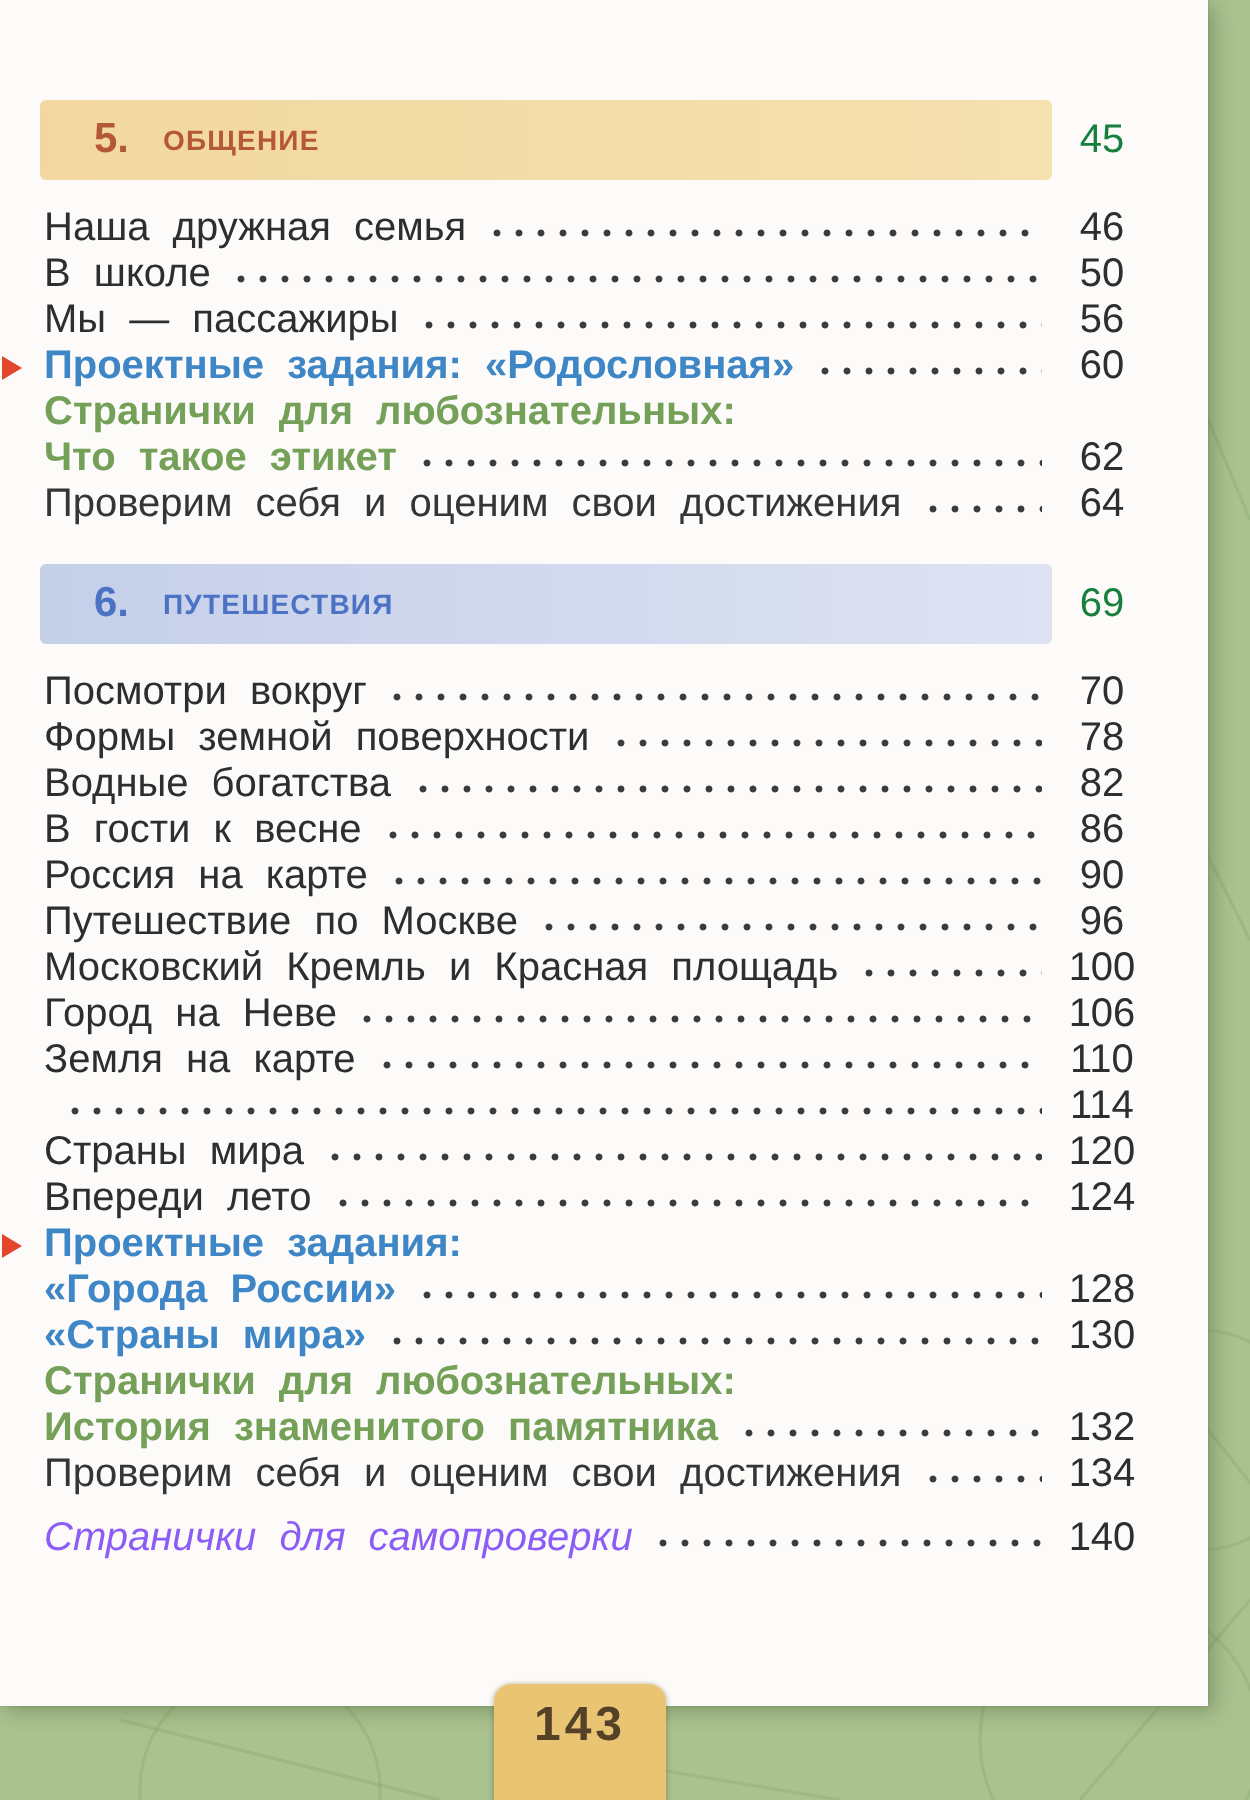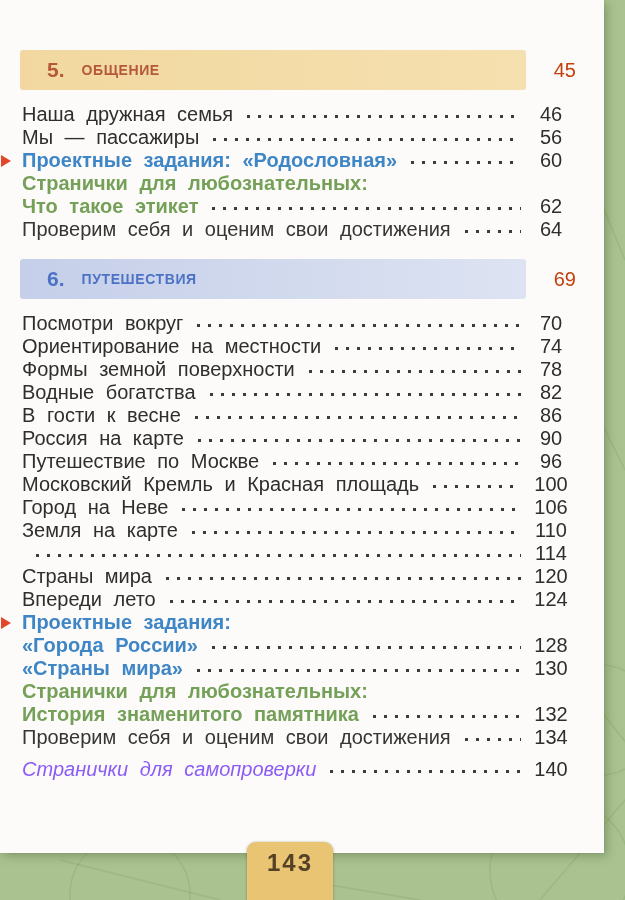--- a/index.html
+++ b/index.html
@@ -22,21 +22,21 @@
   .bar {
     flex:1; height:40px; display:flex; align-items:center;
     padding-left:27px; border-radius:3px;
   }
   .bar.orange { background:linear-gradient(90deg,#f2d8a0,#f5e0af); }
   .bar.orange .bar-num, .bar.orange .bar-title { color:#b5583a; }
   .bar.blue { background:linear-gradient(90deg,#c5cfe9,#dde3f2); }
   .bar.blue .bar-num, .bar.blue .bar-title { color:#4b72c4; }
   .bar-num { font-weight:bold; font-size:21px; margin-right:17px; }
   .bar-title { font-weight:bold; font-size:14px; letter-spacing:.6px; word-spacing:6px; }
-  .hdr-pg { width:50px; text-align:right; font-size:20px; color:#c2410c; flex:none; }
+  .hdr-pg { width:50px; text-align:center; font-size:20px; color:#15803d; flex:none; }
 
   .rows { margin-top:13px; }
   .rows.second { }
   .row {
     position:relative; display:flex; height:23px; padding-left:22px;
     font-size:20px; color:#2e2e2e; word-spacing:6px;
   }
   .row .txt { white-space:nowrap; line-height:23px;text-align:center; }
   .row .dots {
     flex:1; margin:0 5px 0 9px; min-width:8px;
@@ -99,20 +99,26 @@
       </div>
 
       <div class="rows">
   <div class="row style-normal">
 
     <span class="txt">Наша дружная семья</span>
     <span class="dots"></span>
     <span class="pg">46</span>
   </div>
 
+  <div class="row style-normal">
+
+    <span class="txt">В школе</span>
+    <span class="dots"></span>
+    <span class="pg">50</span>
+  </div>
 
 
   <div class="row style-normal">
 
     <span class="txt">Мы — пассажиры</span>
     <span class="dots"></span>
     <span class="pg">56</span>
   </div>
 
   <div class="row style-blue-bold has-marker">
@@ -153,26 +159,20 @@
       </div>
 
       <div class="rows second">
   <div class="row style-normal">
 
     <span class="txt">Посмотри вокруг</span>
     <span class="dots"></span>
     <span class="pg">70</span>
   </div>
 
-  <div class="row style-normal">
-
-    <span class="txt">Ориентирование на местности</span>
-    <span class="dots"></span>
-    <span class="pg">74</span>
-  </div>
 
   <div class="row style-normal">
 
     <span class="txt">Формы земной поверхности</span>
     <span class="dots"></span>
     <span class="pg">78</span>
   </div>
 
   <div class="row style-normal">
 

